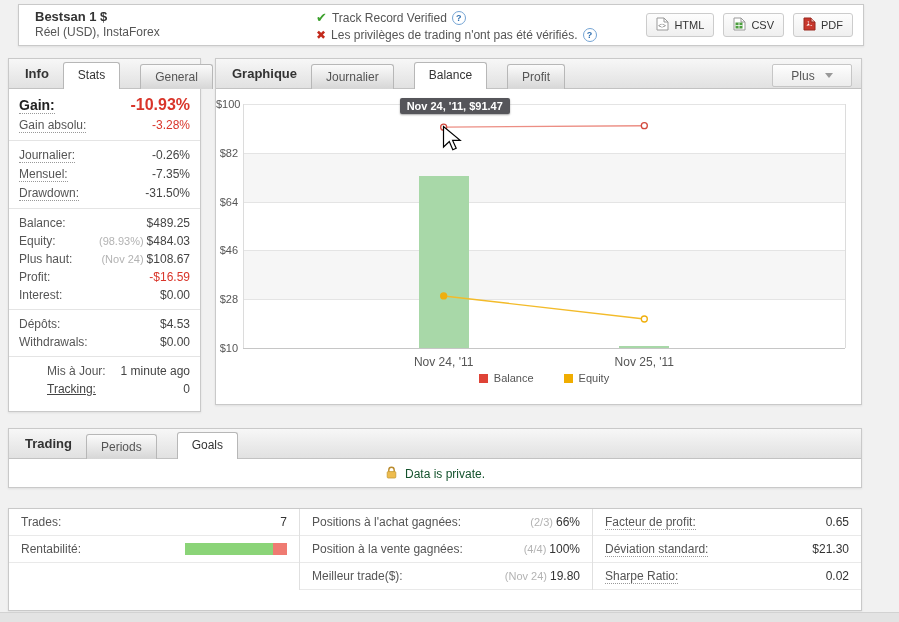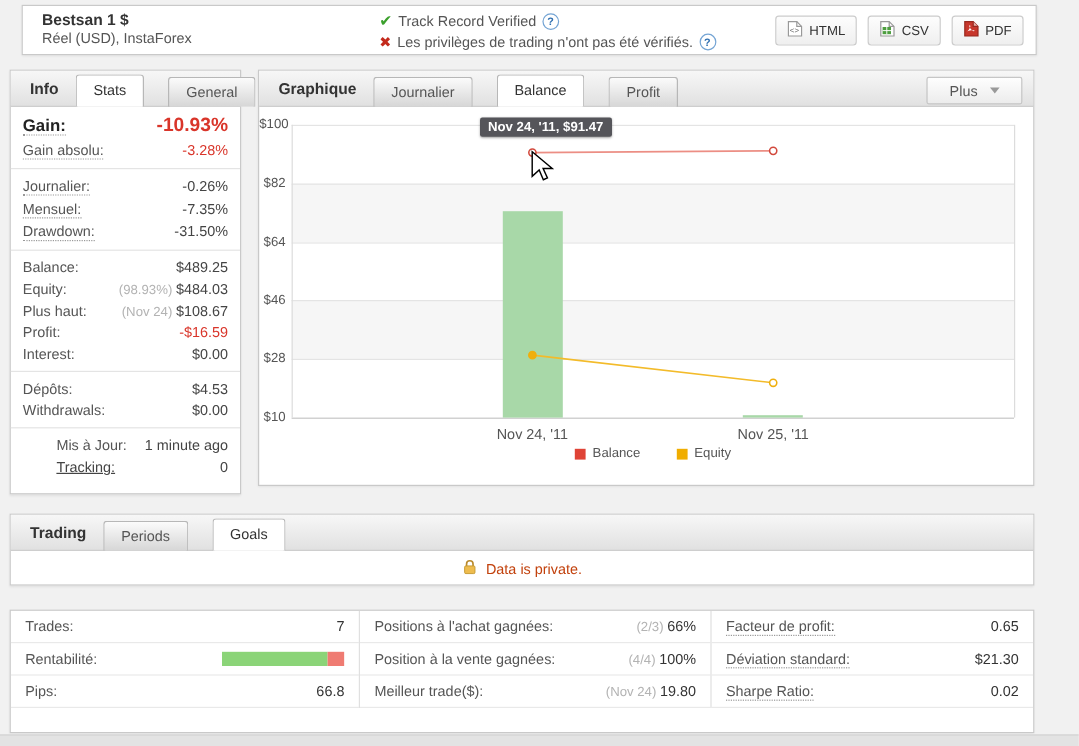--- a/index.html
+++ b/index.html
@@ -55,21 +55,21 @@
   .legend{position:absolute;display:flex;justify-content:center;gap:30px;align-items:center;}
   .legend-item{display:flex;align-items:center;gap:6px;font-size:11px;color:#555;}
   .legend-swatch{width:9px;height:9px;display:inline-block;}
   .tooltip{position:absolute;background:#55555a;color:#fff;font-size:11px;font-weight:bold;padding:2px 7px;border-radius:2px;white-space:nowrap;z-index:6;box-shadow:0 1px 2px rgba(0,0,0,.35);}
   #mouse-cursor{position:absolute;z-index:7;}
   .plus-btn{position:absolute;right:9px;top:5px;height:21px;min-width:62px;display:flex;align-items:center;justify-content:center;gap:10px;background:linear-gradient(#fefefe,#ececec);border:1px solid #c6c6c6;border-radius:2px;font-size:12px;color:#555;cursor:pointer;padding:0 8px;}
   .caret{width:0;height:0;border-left:4px solid transparent;border-right:4px solid transparent;border-top:5px solid #999;}
 
   
   #trading-panel{left:8px;top:428px;width:854px;height:60px;}
-  .private-row{height:29px;display:flex;align-items:center;justify-content:center;gap:7px;color:#c2410c;}
+  .private-row{height:29px;display:flex;align-items:center;justify-content:center;gap:7px;color:#14532d;}
 
   
   #stats-panel{left:8px;top:508px;width:854px;height:103px;overflow:hidden;}
   .stats-cols{display:flex;align-items:stretch;}
   .stat-col{box-sizing:border-box;}
   .stat-col + .stat-col{border-left:1px solid #e0e0e0;}
   .stat-row{display:flex;justify-content:space-between;align-items:center;padding:5px 12px;border-bottom:1px solid #e9e9e9;height:16px;}
   .stat-label{color:#555;white-space:nowrap;}
   .stat-value{color:#333;white-space:nowrap;}
   .rbar{width:102px;height:12px;display:flex;overflow:hidden;}
@@ -288,24 +288,20 @@
         </div>
         <div class="stat-row">
           <span class="stat-label">Rentabilité:</span>
           <span class="stat-value">
             <span class="rbar">
               <span style="width: 86%; background: rgb(139, 212, 120);"></span>
               <span style="width: 14%; background: rgb(239, 123, 114);"></span>
             </span>
           </span>
         </div>
-        <div class="stat-row">
-          <span class="stat-label">Pips:</span>
-          <span class="stat-value">66.8</span>
-        </div>
       </div>
       <div class="stat-col" style="width: 293px;">
         <div class="stat-row">
           <span class="stat-label">Positions à l'achat gagnées:</span>
           <span class="stat-value"><span class="muted">(2/3)</span>66%</span>
         </div>
         <div class="stat-row">
           <span class="stat-label">Position à la vente gagnées:</span>
           <span class="stat-value"><span class="muted">(4/4)</span>100%</span>
         </div>

